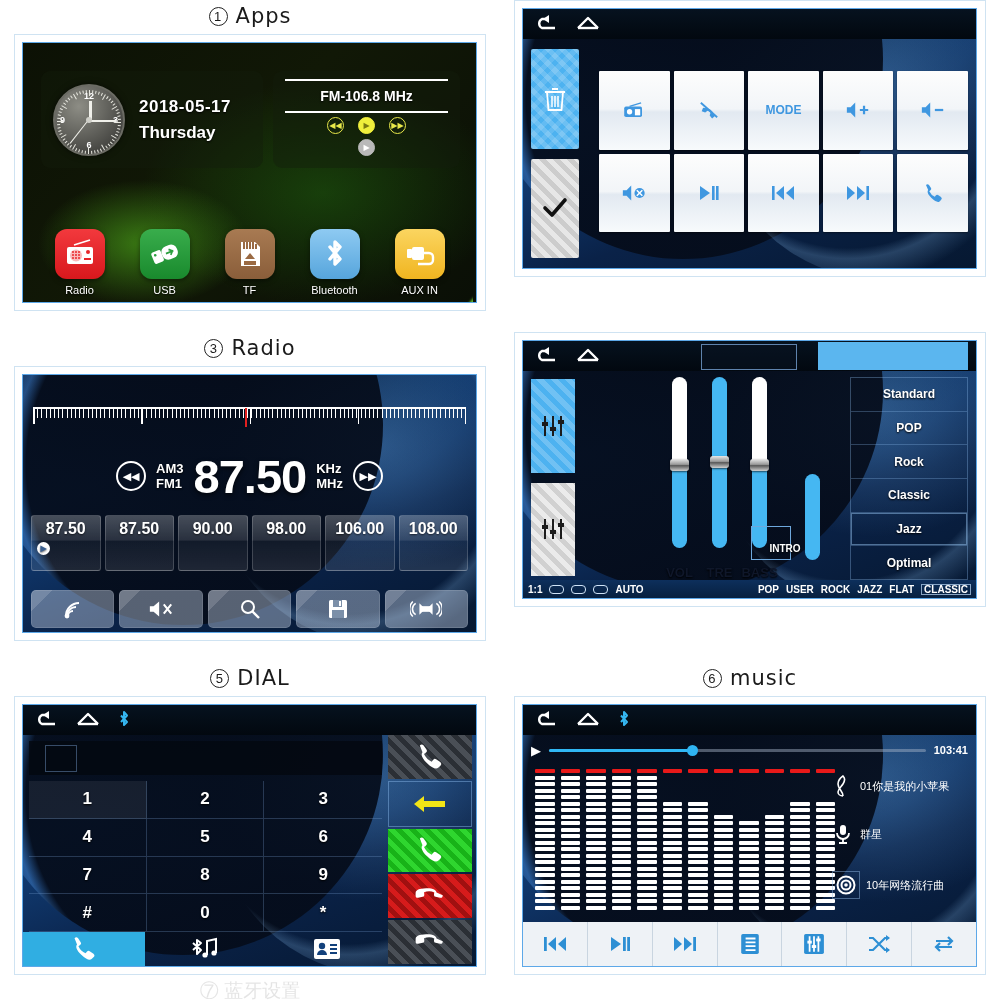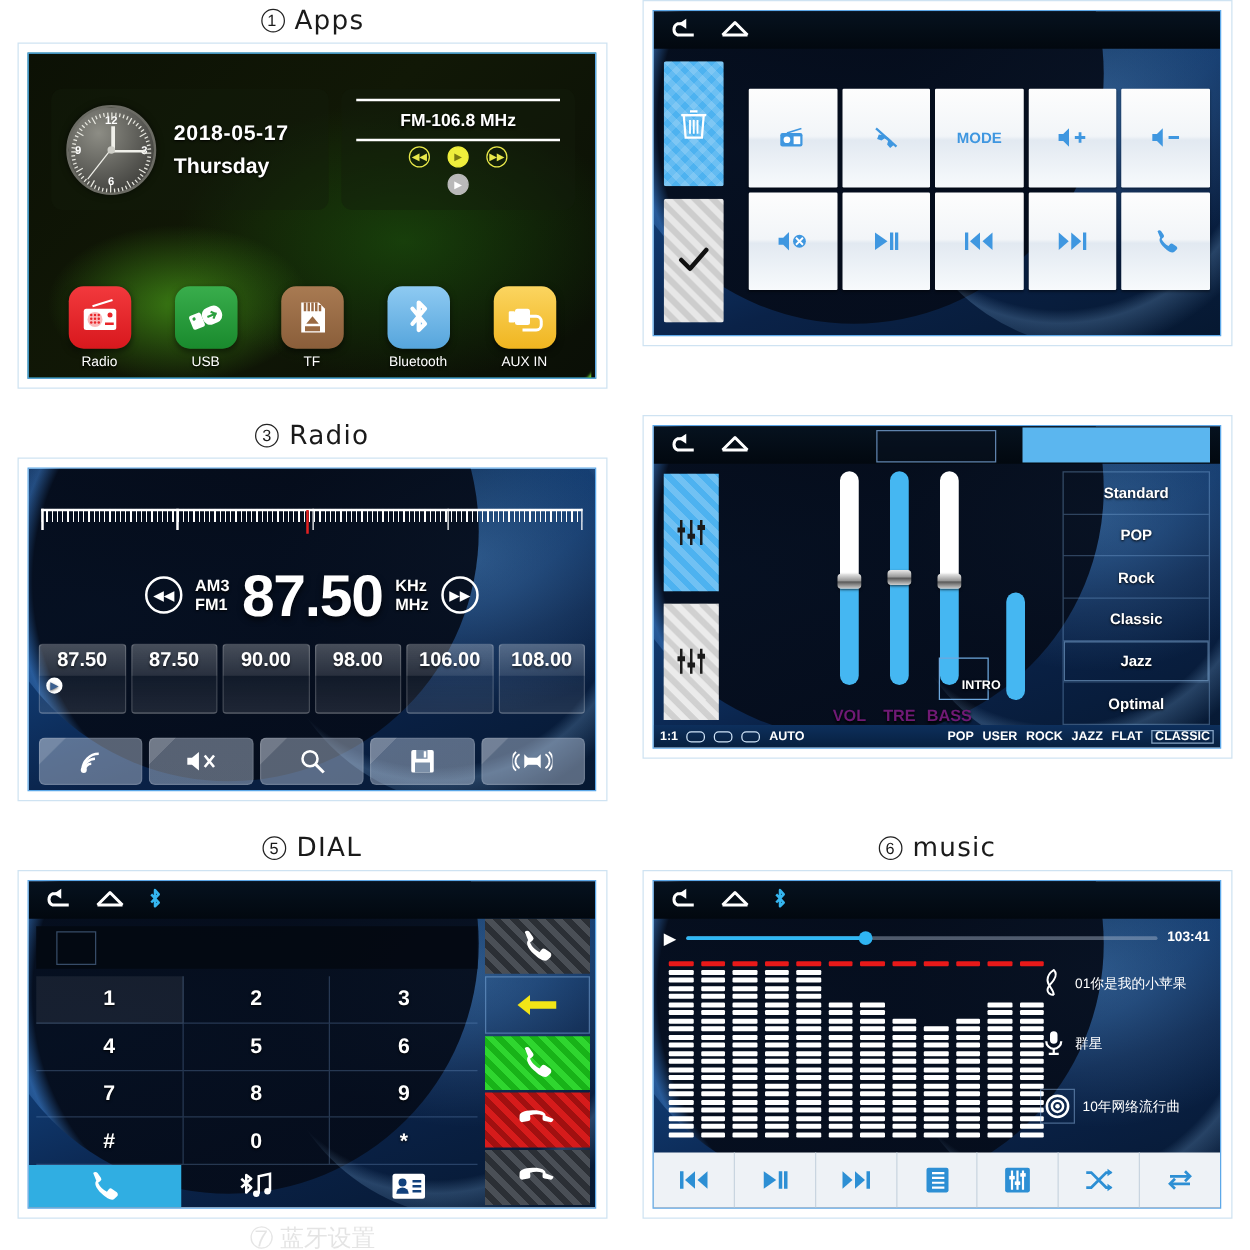--- a/index.html
+++ b/index.html
@@ -62,21 +62,21 @@
     padding-left: 10px;
     z-index: 6;
   }
   .nav-ico { width: 26px; height: 20px; position: relative; }
   .statusbar .right {
     margin-left: auto; display:flex; align-items:center; gap:4px;
     padding-right: 10px; color:#fff; font-size:12px; font-weight:bold;
   }
 
   
-  .p1 { background: #0f766e; }
+  .p1 { background: #1d4ed8; }
   .p1 .bgglow {
     position:absolute; inset:0;
     background:
       radial-gradient(ellipse 150px 90px at 120px 200px, rgba(90,200,30,.55), transparent 70%),
       radial-gradient(ellipse 260px 160px at 300px 150px, rgba(40,140,20,.35), transparent 70%),
       linear-gradient(135deg,#0c1105 0%, #111806 45%, #0a0f06 100%);
   }
   .p1 .swoosh {
     position:absolute; left:120px; top:40px; width:330px; height:230px;
     overflow:hidden;
@@ -227,21 +227,21 @@
   .eqtile.silver { background: repeating-linear-gradient(45deg, rgba(255,255,255,.55) 0 5px, rgba(205,205,205,.35) 5px 10px), #d2d2d2; }
   .sliderarea { flex:1; display:flex; justify-content:center; gap:18px; padding-left:14px; position:relative;}
   .slidercol { width:22px; position:relative; display:flex; flex-direction:column; align-items:center;}
   .track { width:15px; flex:1; border-radius:8px; position:relative; overflow:visible; }
   .track .upper { position:absolute; left:0; right:0; top:0; border-radius:8px 8px 0 0; background:#ffffff; }
   .track .lower { position:absolute; left:0; right:0; bottom:0; border-radius:0 0 8px 8px; background:#45b7f2; }
   .track.allblue { background:#45b7f2; }
   .knob { position:absolute; left:-2px; width:19px; height:12px; border-radius:3px;
     background: linear-gradient(180deg,#e8e8e8,#9a9a9a 45%, #5a5a5a 55%, #cfcfcf);
     box-shadow:0 1px 2px rgba(0,0,0,.6); z-index:3;}
-  .slabel { color:#701a75; font-size:13px; font-weight:bold; margin-top:17px; text-shadow:0 1px 2px #000; }
+  .slabel { color:#0f172a; font-size:13px; font-weight:bold; margin-top:17px; text-shadow:0 1px 2px #000; }
   .bassextra { position:absolute; left:56px; bottom:20px; width:15px; height:86px; border-radius:8px; background:#45b7f2; }
   .introbox { position:absolute; right:-20px; bottom:20px; width:40px; height:34px; border:1px solid #6ea8dd; }
   .introtxt { position:absolute; right:-30px; bottom:26px; color:#fff; font-size:10px; font-weight:bold; text-shadow:0 1px 2px #000; }
   .eqpresets { width:118px; display:flex; flex-direction:column; border:1px solid rgba(140,185,235,.35); }
   .eqpresets div { flex:1; display:flex; align-items:center; justify-content:center; color:#fff; font-size:12px; font-weight:bold; border-bottom:1px solid rgba(140,185,235,.3); text-shadow:0 1px 2px #000;}
   .eqpresets div:last-child { border-bottom:none; }
   .eqpresets div.boxed { box-shadow: inset 0 0 0 1px rgba(150,195,240,.5); }
   .eqfoot { position:absolute; bottom:0; left:0; right:0; height:18px; background:linear-gradient(180deg,#0d2f5c,#07203f); display:flex; align-items:center; gap:7px; padding:0 5px; z-index:6;}
   .eqfoot .t { color:#fff; font-size:10px; font-weight:bold; white-space:nowrap; }
   .eqfoot .t.sel { box-shadow: inset 0 0 0 1px rgba(190,220,250,.7); padding:0 3px; }

